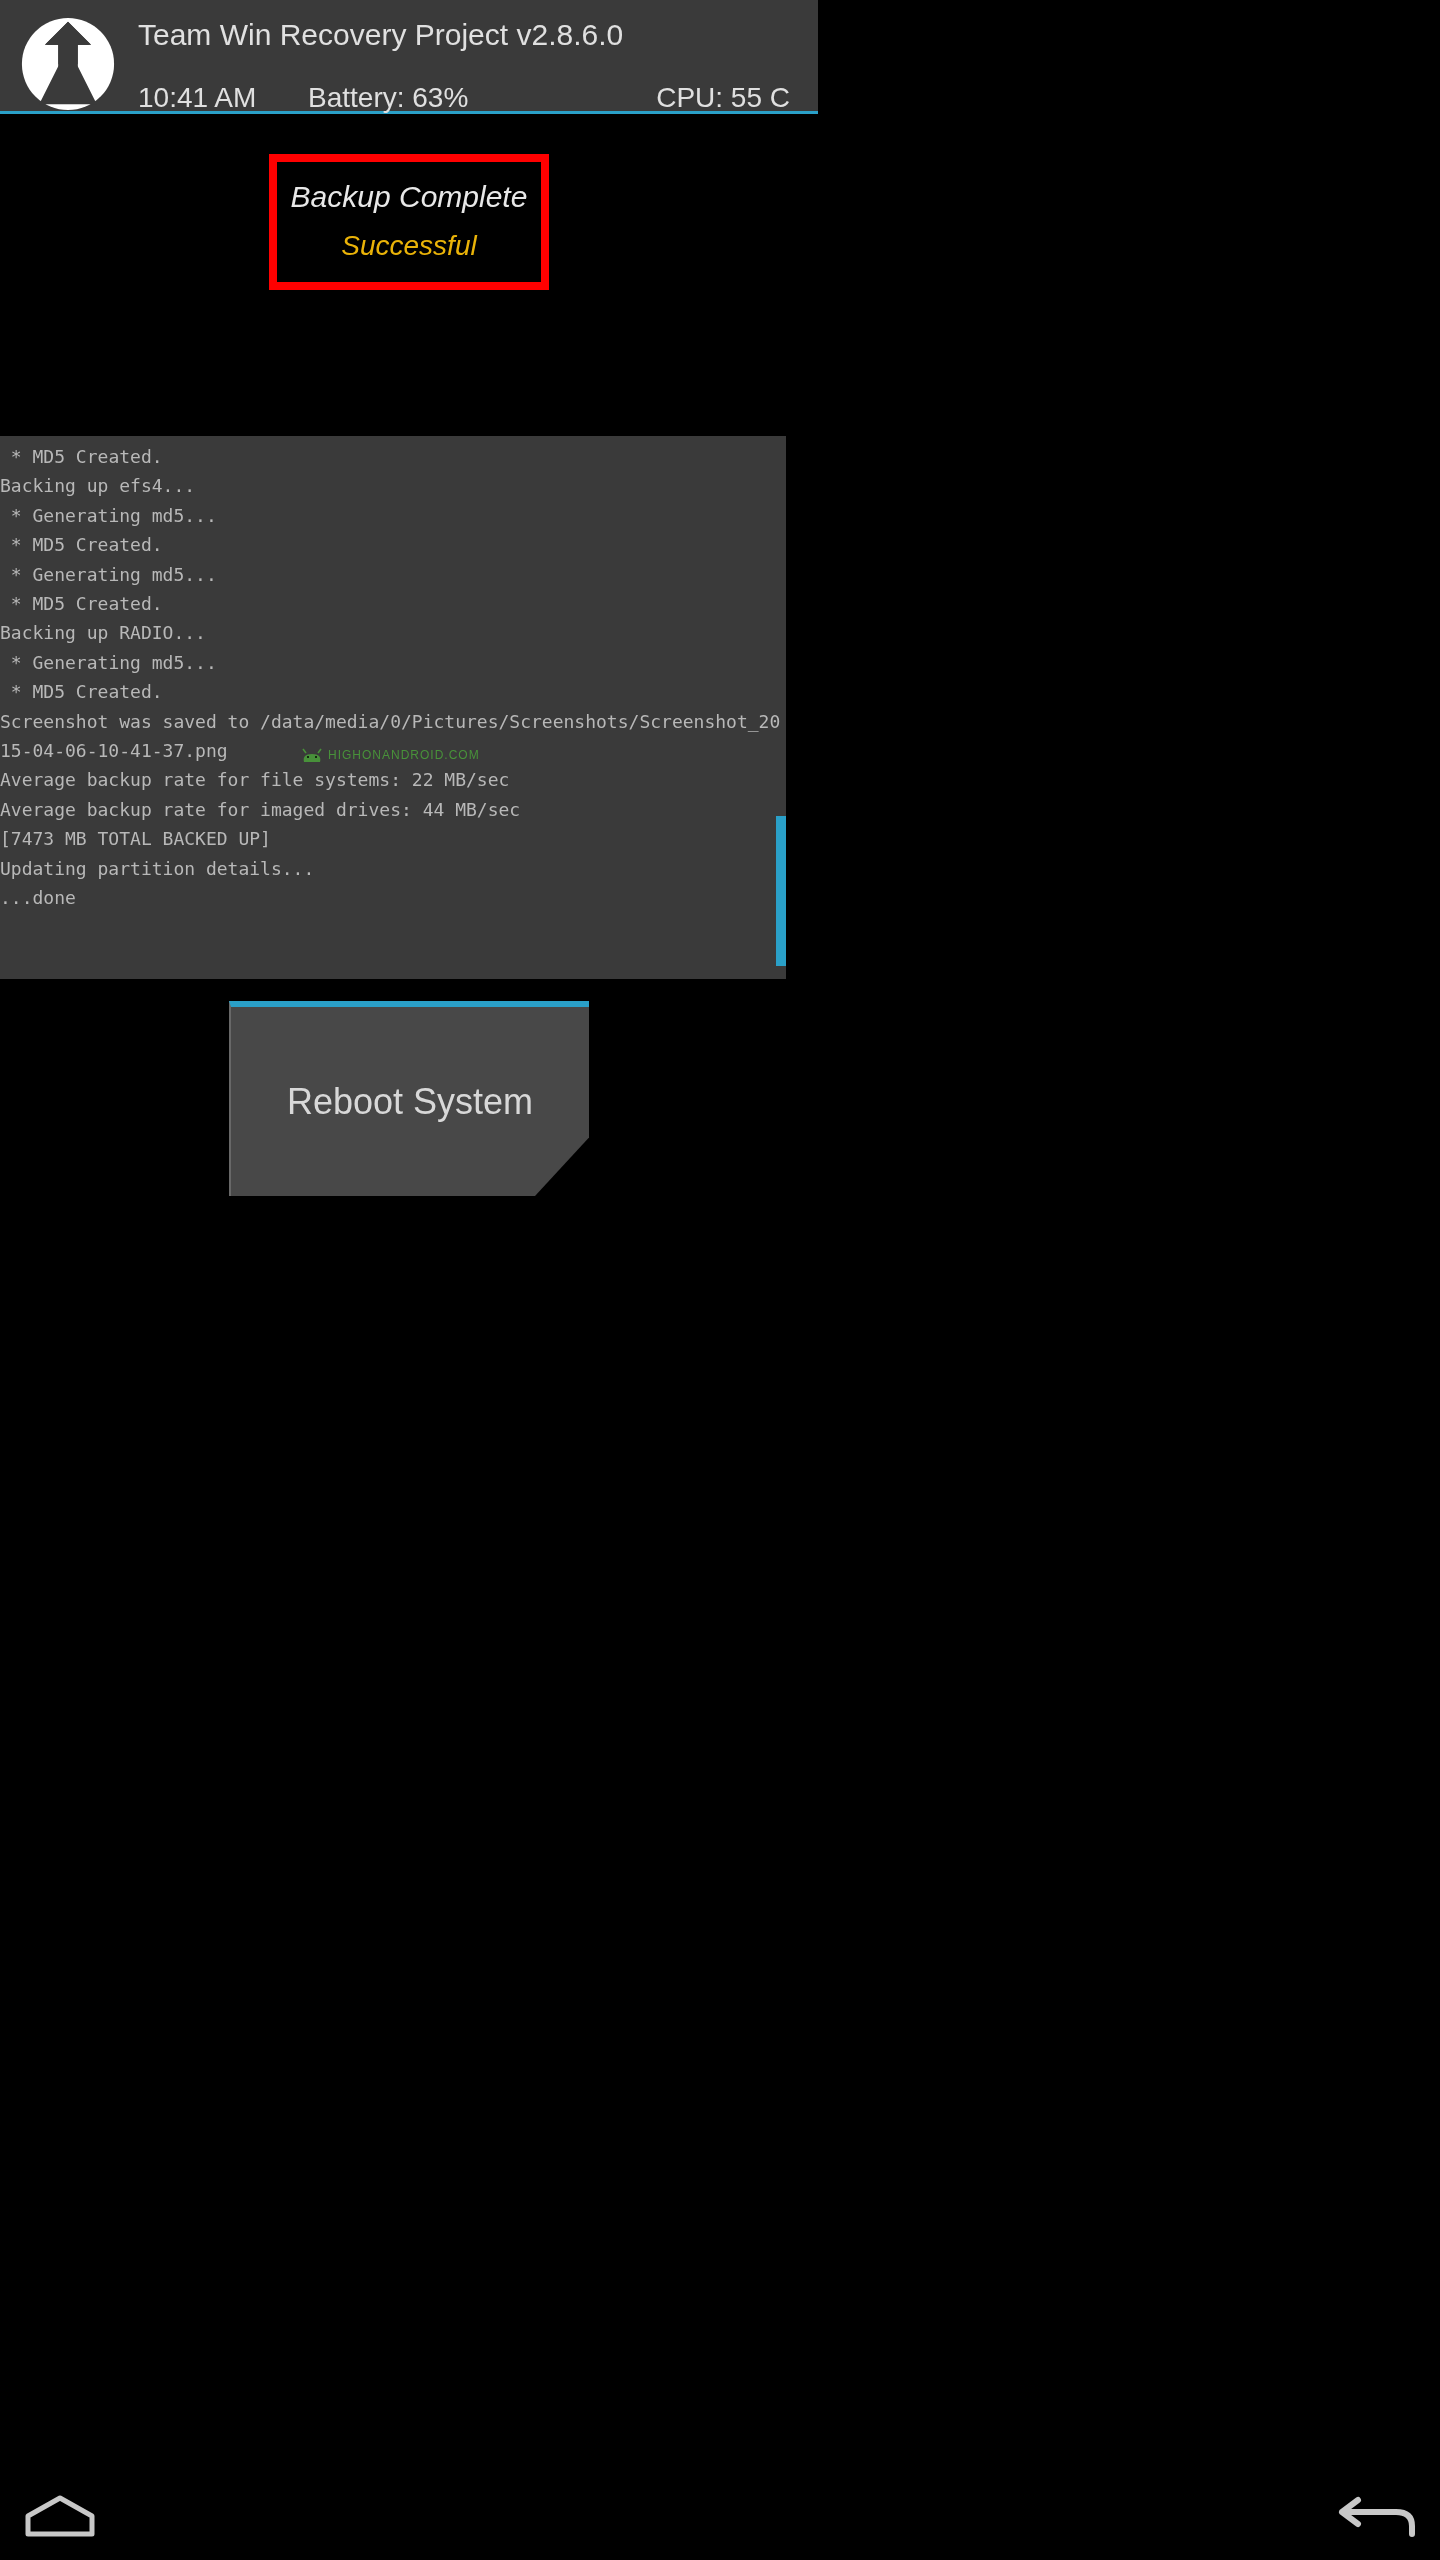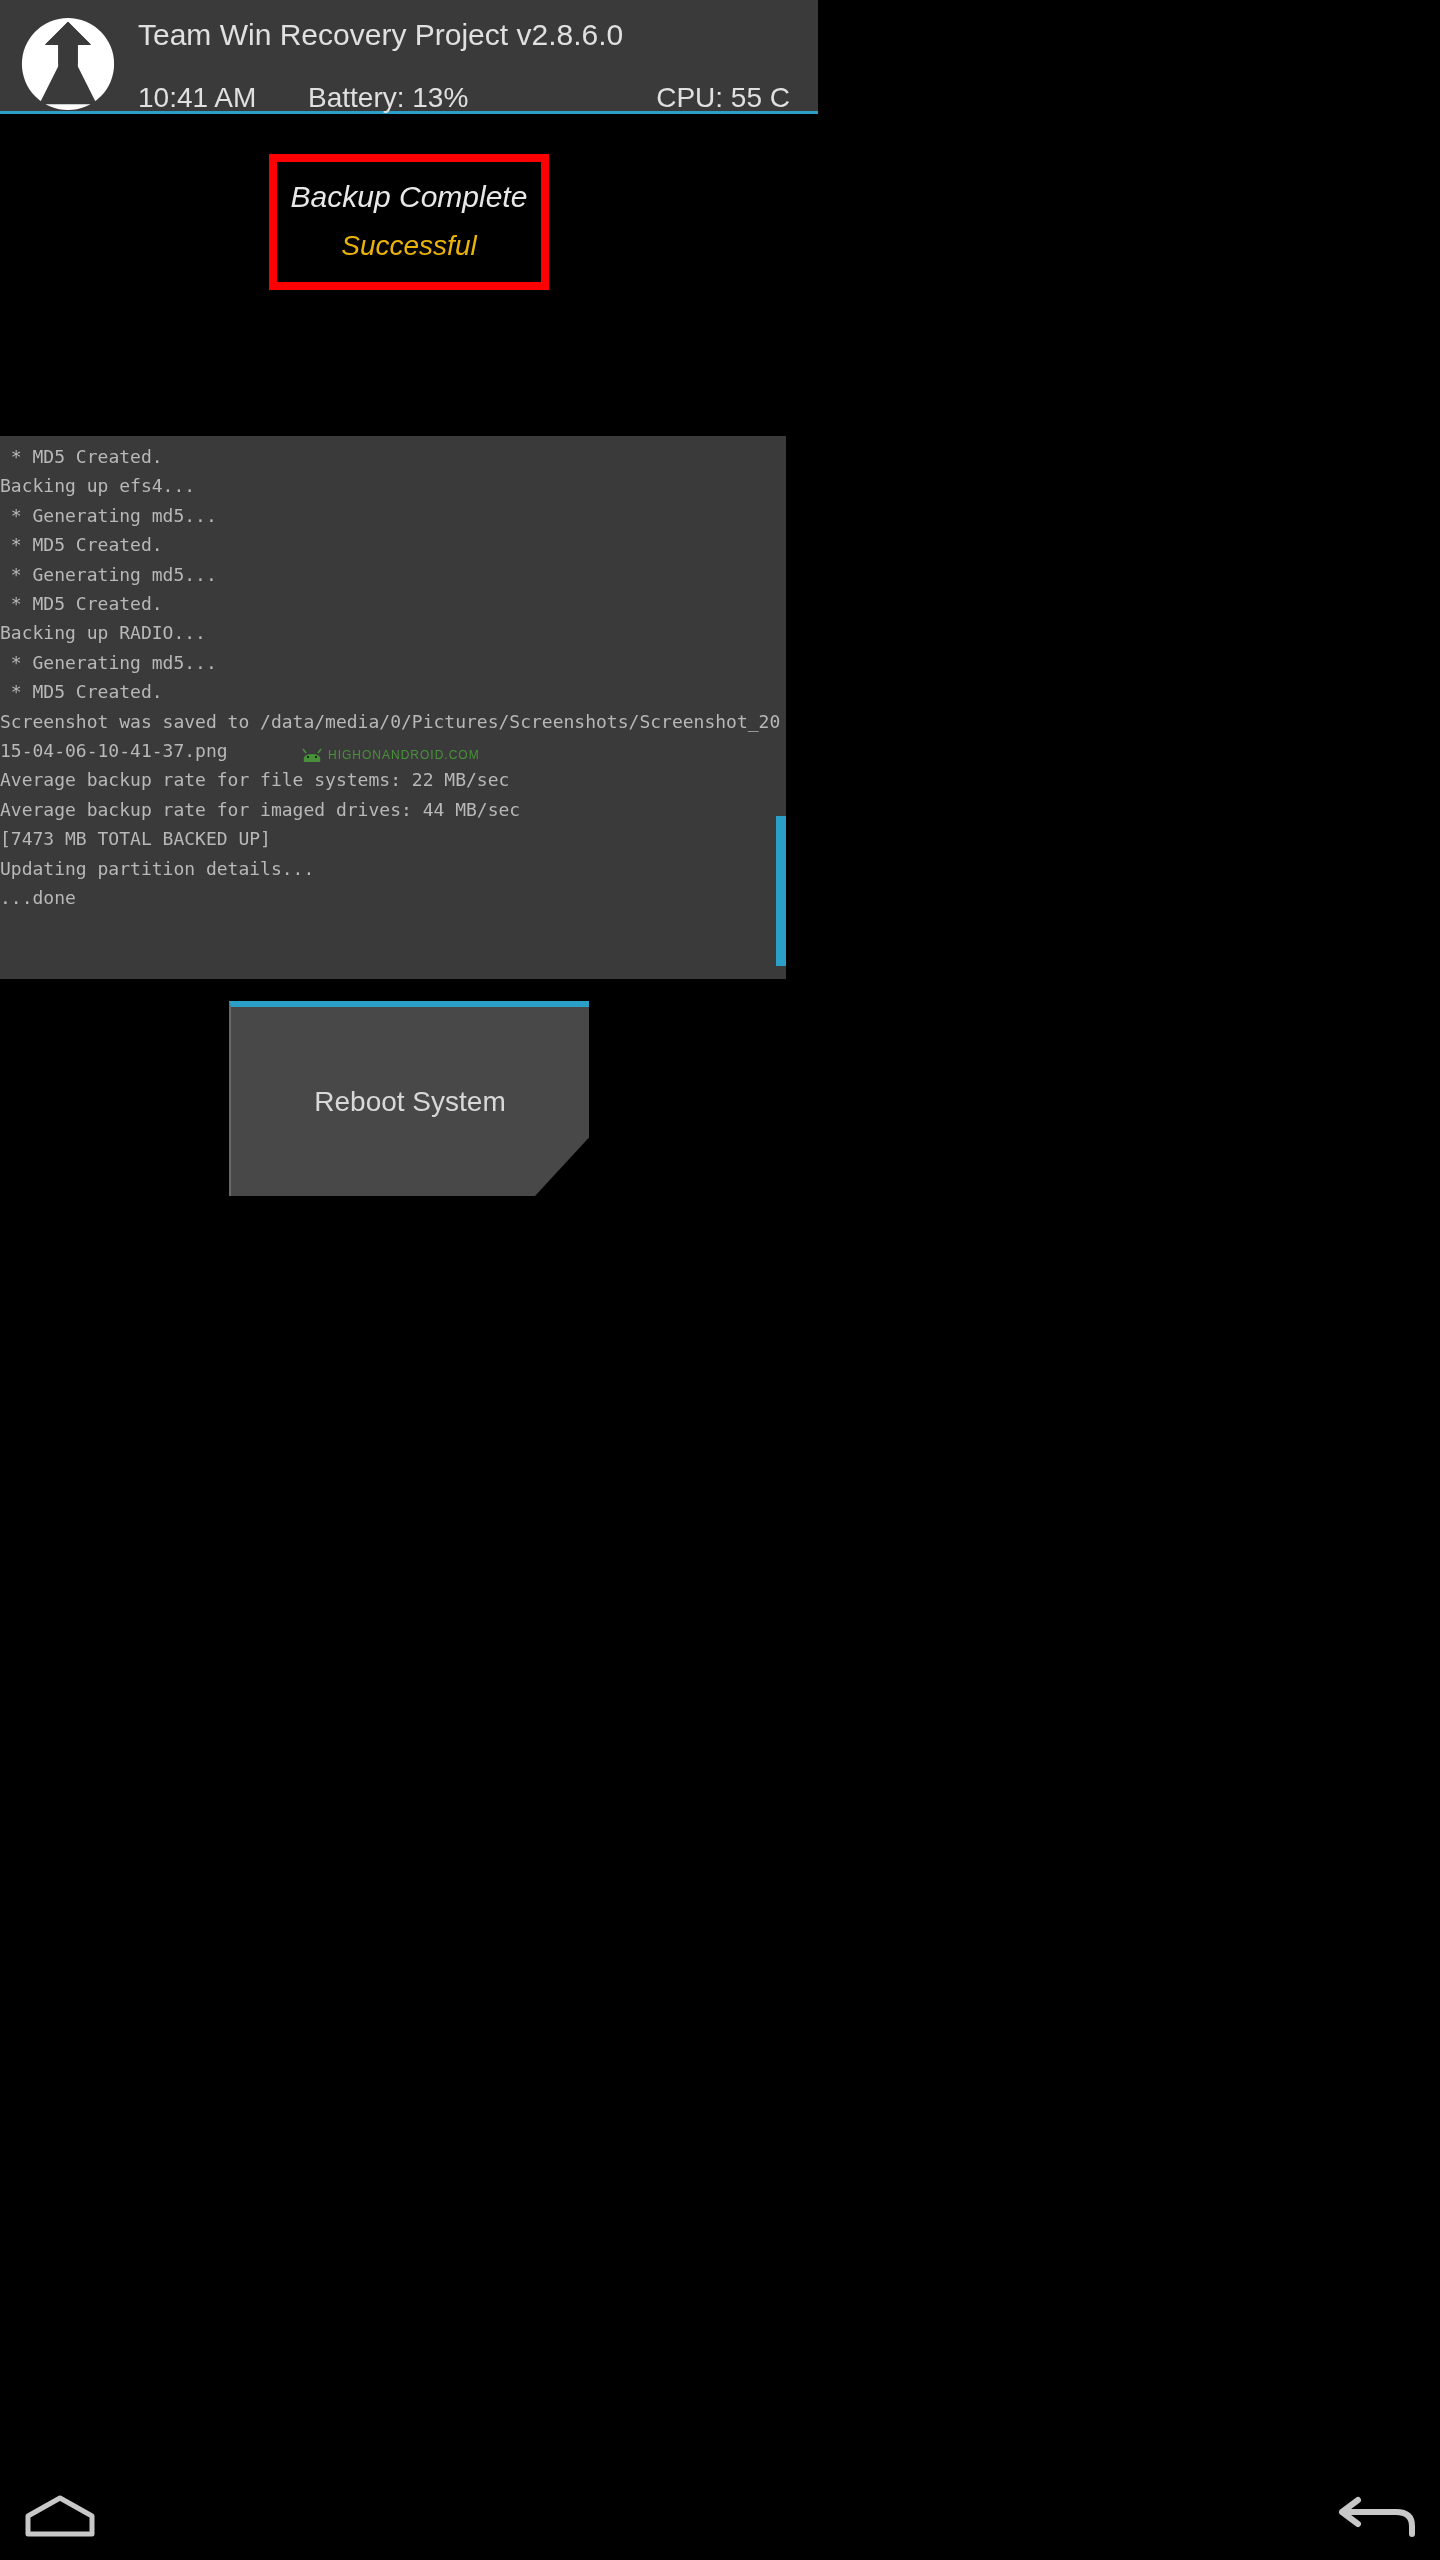--- a/index.html
+++ b/index.html
@@ -97,21 +97,21 @@
     background: #484848;
     border-top: 6px solid #2aa0c8;
     border-left: 2px solid #686868;
     border-right: none;
     border-bottom: none;
     position: relative;
     display: flex;
     align-items: center;
     justify-content: center;
     color: #d8d8d8;
-    font-size: 28px;
+    font-size: 36px;
     clip-path: polygon(0 0, 100% 0, 100% 70%, 85% 100%, 0 100%);
   }
 
   .navbar {
     position: absolute;
     bottom: 0;
     left: 0;
     width: 100%;
     height: 86px;
     display: flex;
@@ -146,21 +146,21 @@
       <circle cx="50" cy="50" r="48" fill="#fff"></circle>
       <path d="M50 8 L72 30 L60 30 L60 55 L78 90 L22 90 L40 55 L40 30 L28 30 Z" fill="#3a3a3a"></path>
       <polygon points="50,6 74,30 60,30 60,50 40,50 40,30 26,30" fill="#3a3a3a"></polygon>
       <path d="M50 6 L74 30 L60 30 L60 52 L80 92 L20 92 L40 52 L40 30 L26 30 Z" fill="#3a3a3a"></path>
     </svg>
   </div>
   <div class="header-text">
     <div class="title">Team Win Recovery Project  v2.8.6.0</div>
     <div class="status-row">
       <span class="status-time">10:41 AM</span>
-      <span class="status-batt">Battery: 13%</span>
+      <span class="status-batt">Battery: 63%</span>
       <span class="status-cpu">CPU: 55 C</span>
     </div>
   </div>
 </div>
 
 <div class="highlight-box">
   <div class="hl-title">Backup Complete</div>
   <div class="hl-sub">Successful</div>
 </div>
 

